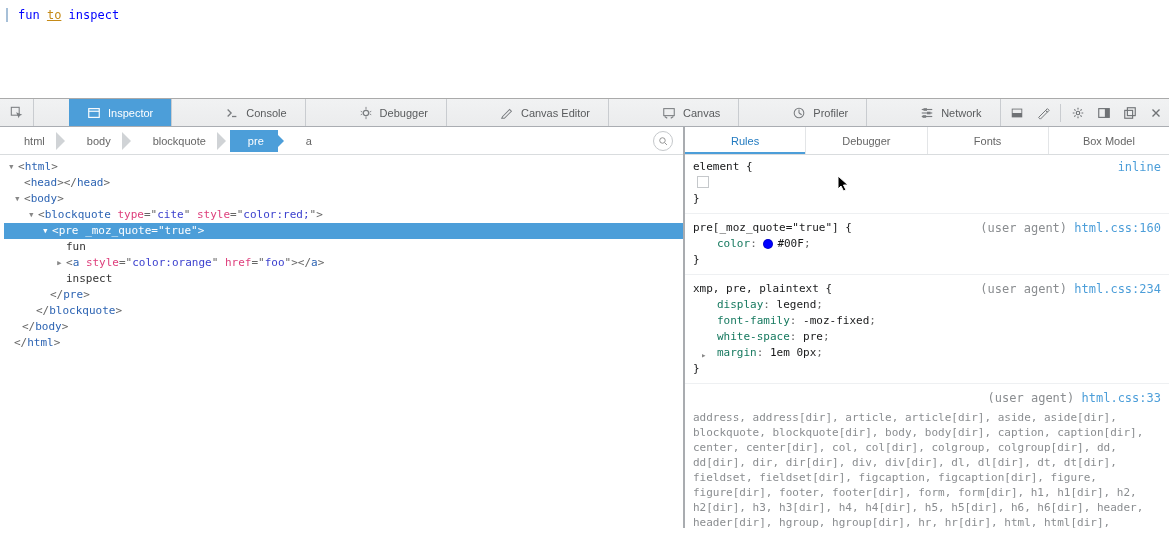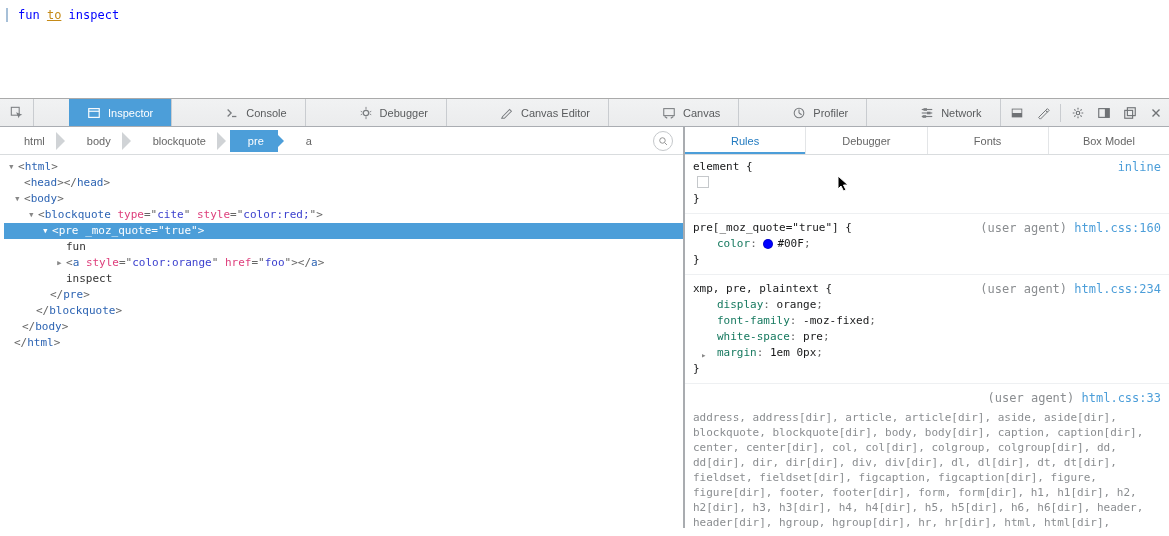--- a/index.html
+++ b/index.html
@@ -294,21 +294,21 @@
         <div class="decl"><span class="prop-n">color</span><span class="punc">: </span><span class="color-sw" style="background:#0000ff"></span><span class="prop-v">#00F</span><span class="punc">;</span></div>
         <div>}</div>
       </div>
       <div class="rule-sep"></div>
 
       <div class="rule-hdr">
         <span class="rule-sel">xmp, pre, plaintext {</span>
         <span class="rule-src"><span class="ua">(user agent)</span> <span class="loc">html.css:234</span></span>
       </div>
       <div class="rule-body">
-        <div class="decl"><span class="prop-n">display</span><span class="punc">: </span><span class="prop-v">orange</span><span class="punc">;</span></div>
+        <div class="decl"><span class="prop-n">display</span><span class="punc">: </span><span class="prop-v">legend</span><span class="punc">;</span></div>
         <div class="decl"><span class="prop-n">font-family</span><span class="punc">: </span><span class="prop-v">-moz-fixed</span><span class="punc">;</span></div>
         <div class="decl"><span class="prop-n">white-space</span><span class="punc">: </span><span class="prop-v">pre</span><span class="punc">;</span></div>
         <div class="decl"><span class="tw">▸</span><span class="prop-n">margin</span><span class="punc">: </span><span class="prop-v">1em 0px</span><span class="punc">;</span></div>
         <div>}</div>
       </div>
       <div class="rule-sep"></div>
 
       <div class="agent-head">
         <span></span>
         <span class="rule-src"><span class="ua">(user agent)</span> <span class="loc">html.css:33</span></span>

